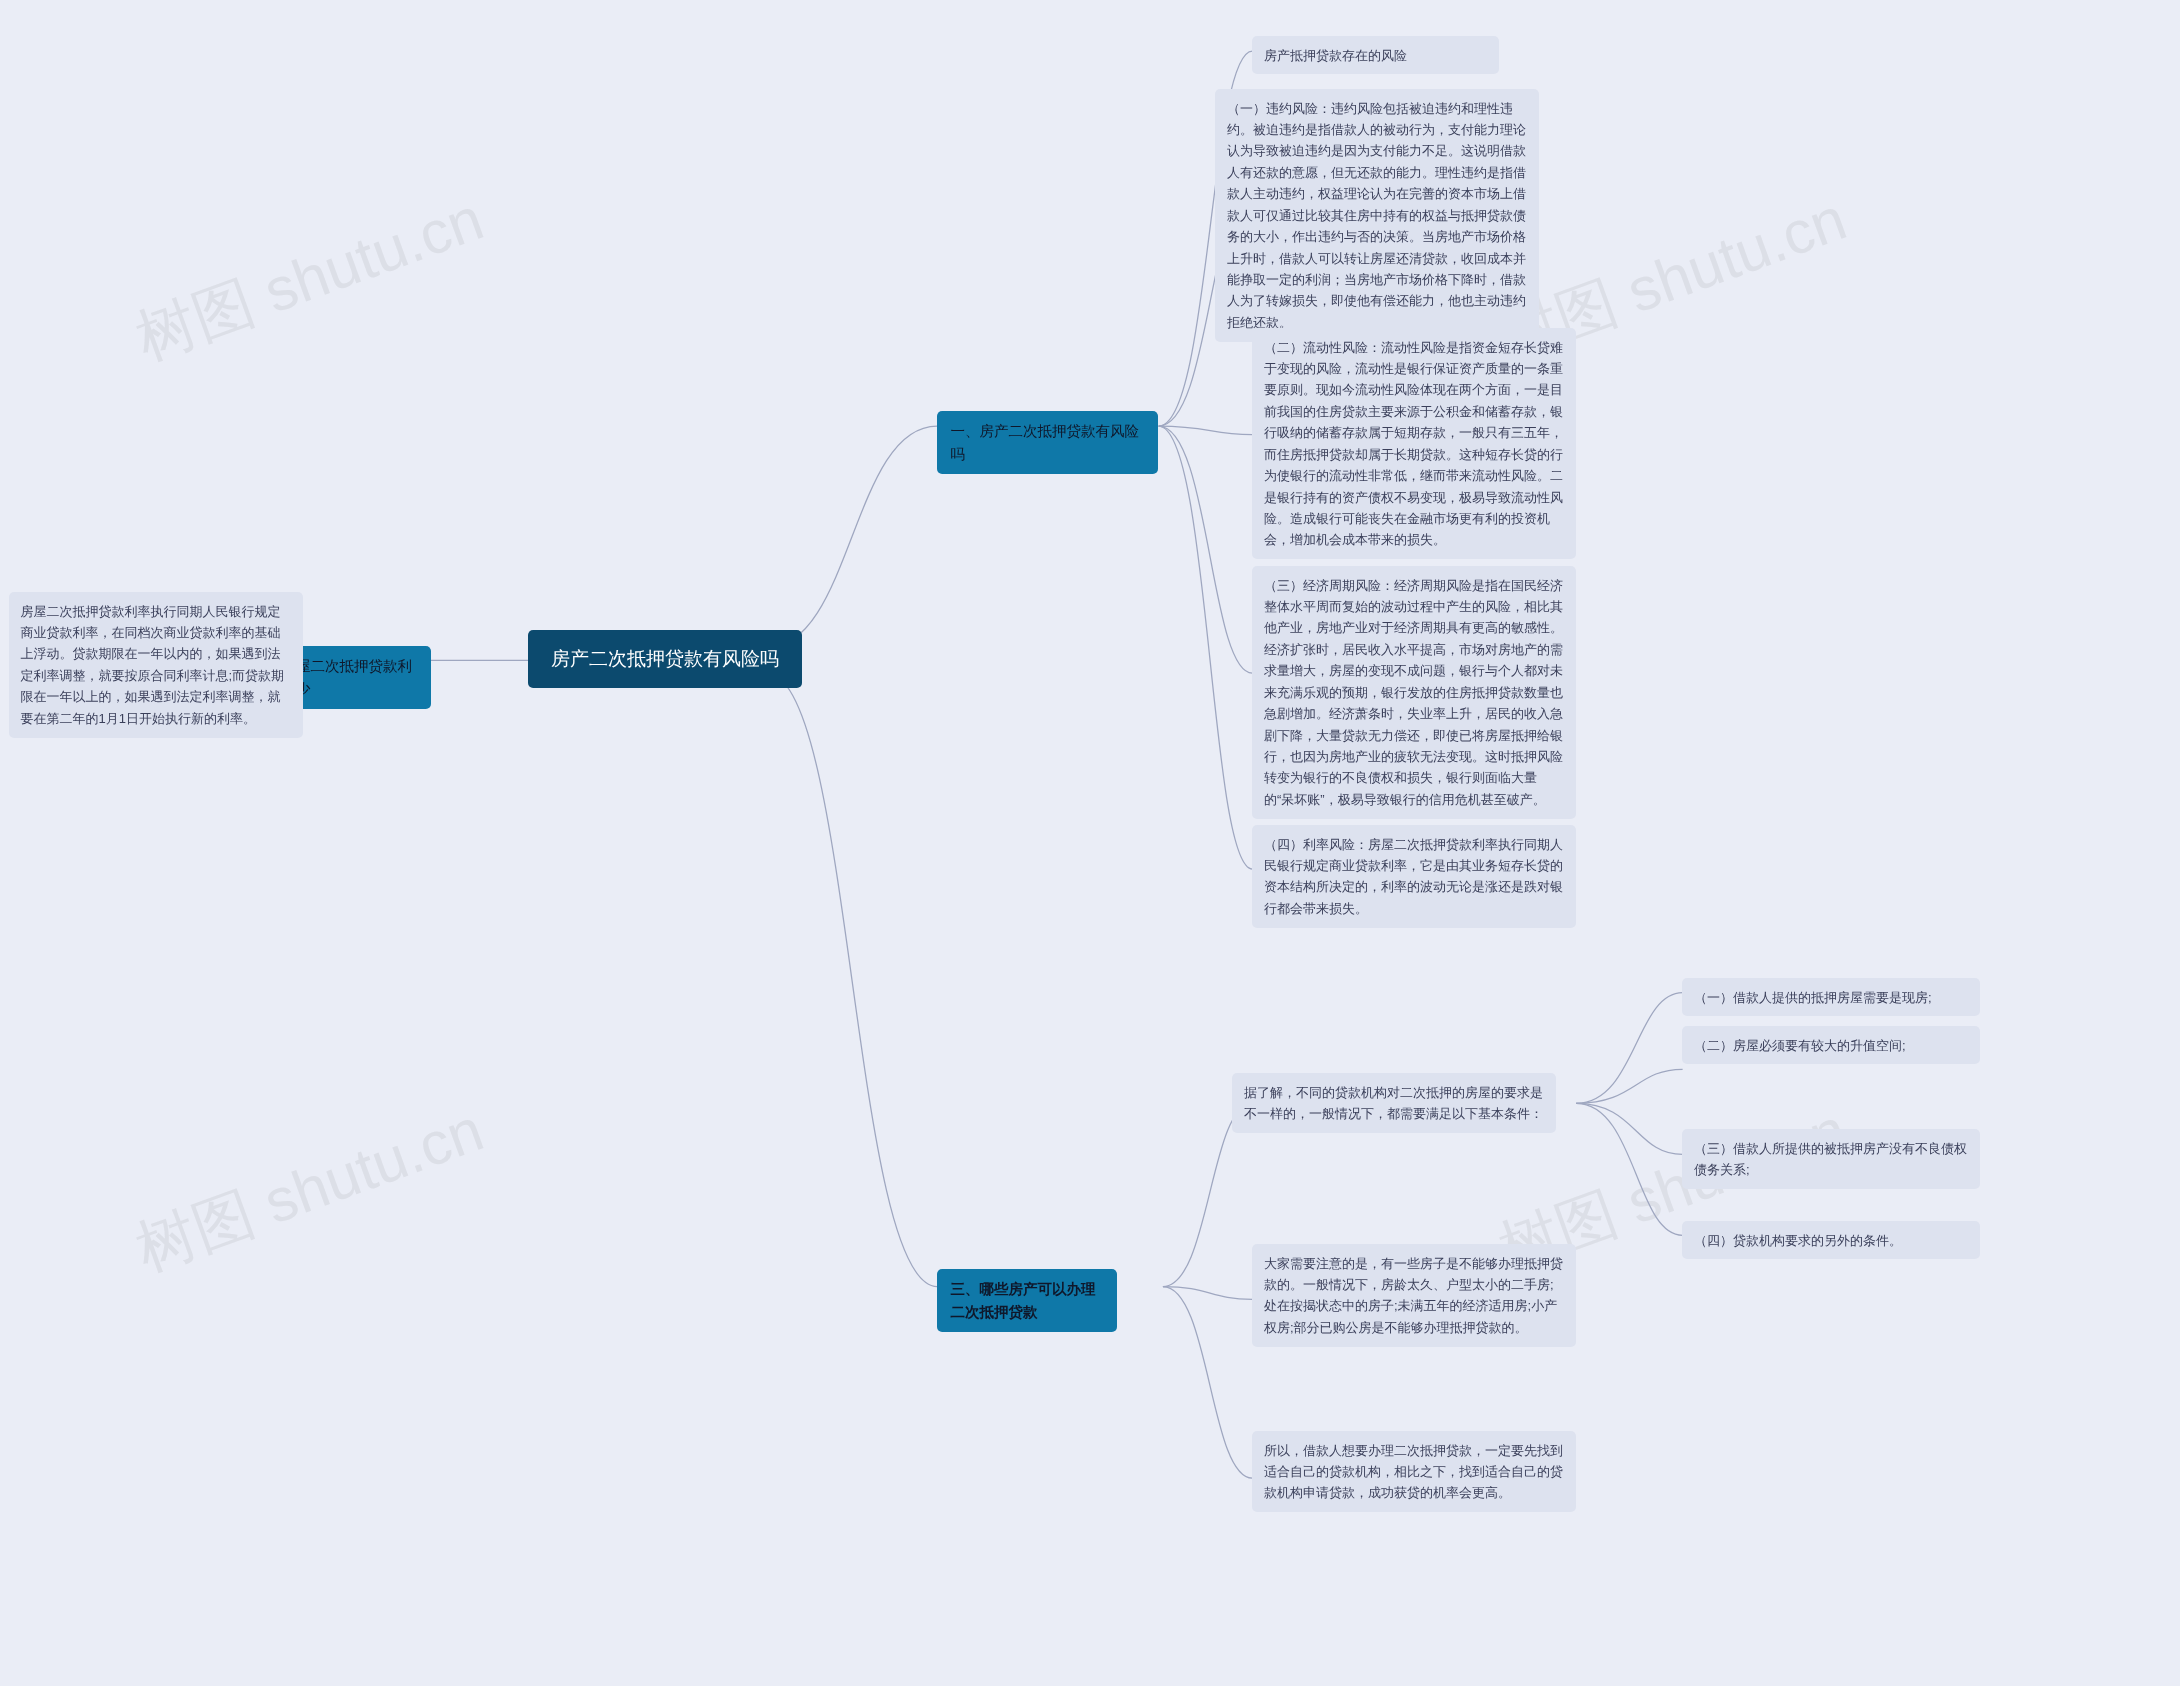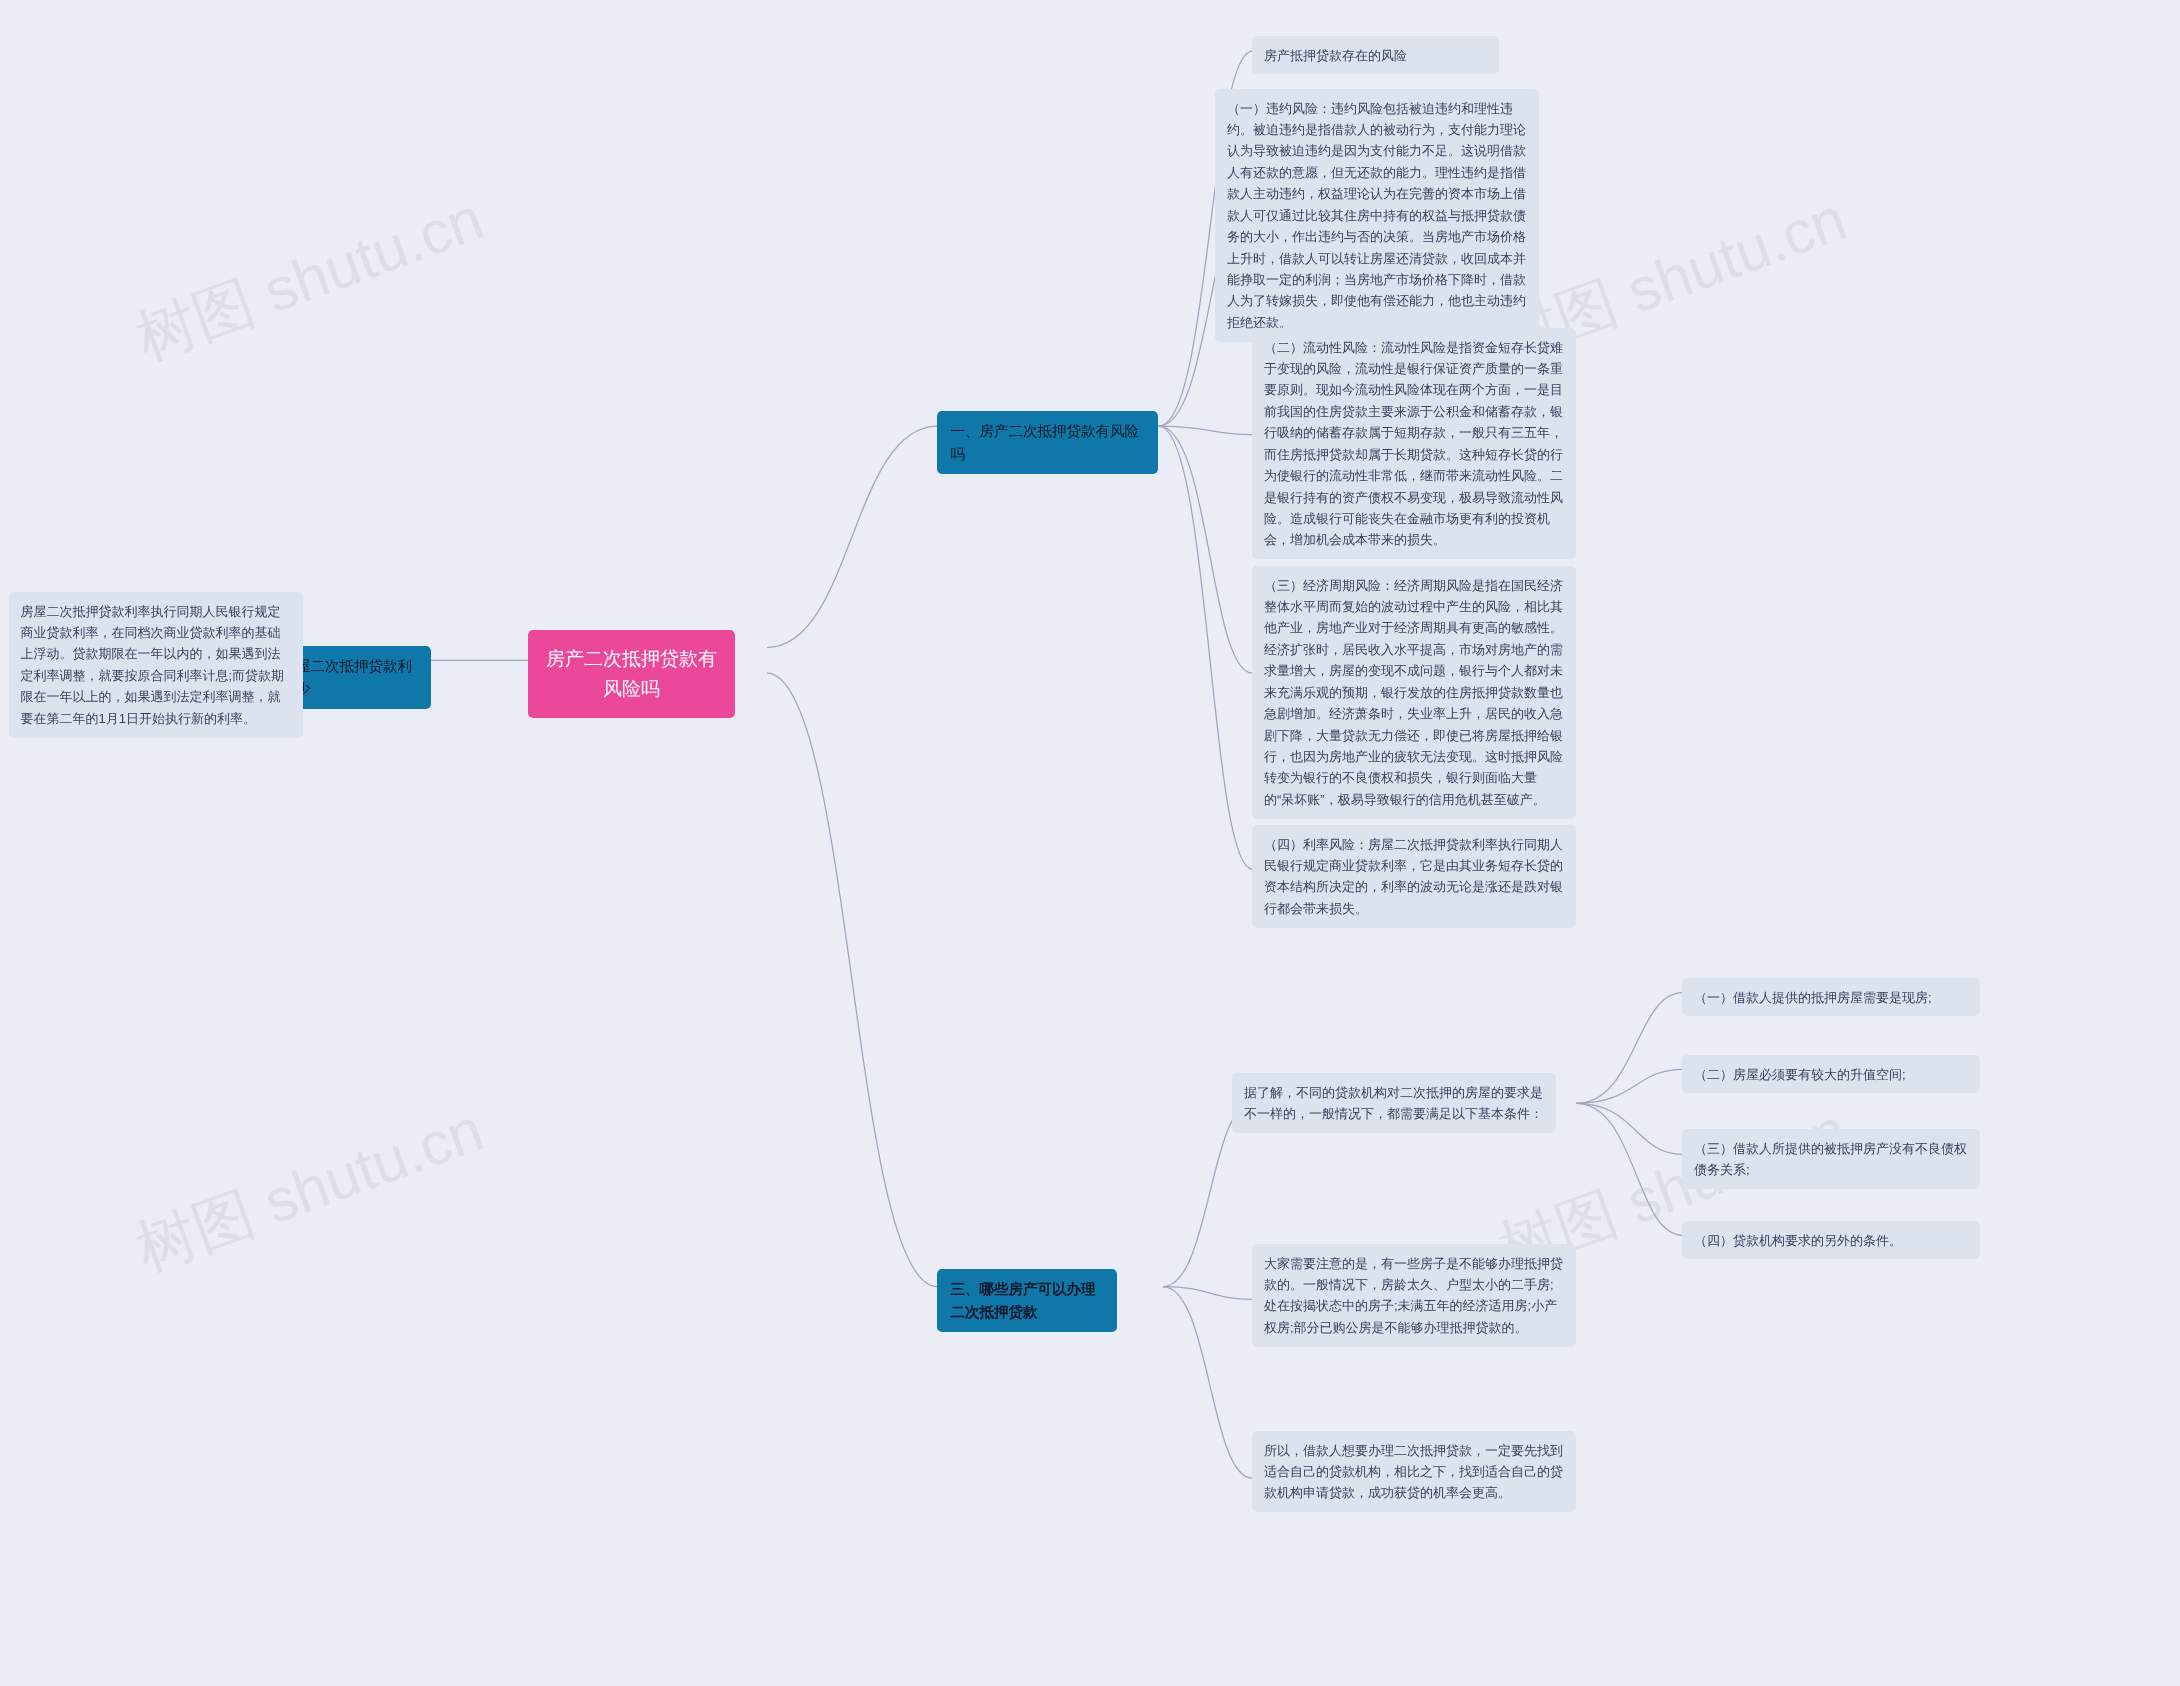--- a/index.html
+++ b/index.html
@@ -22,25 +22,25 @@
   }
   .node {
     position: absolute;
     border-radius: 5.1px;
     padding: 8.5px 12px;
     font-size: 13.6px;
     line-height: 1.6;
     word-break: break-all;
   }
   .root {
-    background: #ec4899;
+    background: #0c4a6e;
     color: #ffffff;
     font-size: 19px;
     text-align: center;
-    width: 207px;
+    width: 274px;
     padding: 13.6px 15.3px;
     font-weight: 500;
   }
   .level1 {
     background: #0f78a8;
     color: #0f172a;
     font-size: 14.5px;
     padding: 8.5px 13.6px;
   }
   .leaf {
@@ -109,16 +109,16 @@
 <div class="node level1" style="left:239px; top:646px; width:192px;">二、房屋二次抵押贷款利率是多少</div>
 <div class="node leaf" style="left:8.5px; top:592px; width:294px;">房屋二次抵押贷款利率执行同期人民银行规定商业贷款利率，在同档次商业贷款利率的基础上浮动。贷款期限在一年以内的，如果遇到法定利率调整，就要按原合同利率计息;而贷款期限在一年以上的，如果遇到法定利率调整，就要在第二年的1月1日开始执行新的利率。</div>
 
 <div class="node level1" style="left:937px; top:1269px; width:180px;font-weight:bold;">三、哪些房产可以办理二次抵押贷款</div>
 
 <div class="node leaf" style="left:1232px; top:1073px; width:324px;">据了解，不同的贷款机构对二次抵押的房屋的要求是不一样的，一般情况下，都需要满足以下基本条件：</div>
 <div class="node leaf" style="left:1252px; top:1244px; width:324px;">大家需要注意的是，有一些房子是不能够办理抵押贷款的。一般情况下，房龄太久、户型太小的二手房;处在按揭状态中的房子;未满五年的经济适用房;小产权房;部分已购公房是不能够办理抵押贷款的。</div>
 <div class="node leaf" style="left:1252px; top:1431px; width:324px;">所以，借款人想要办理二次抵押贷款，一定要先找到适合自己的贷款机构，相比之下，找到适合自己的贷款机构申请贷款，成功获贷的机率会更高。</div>
 
 <div class="node leaf" style="left:1682px; top:978px; width:298px;">（一）借款人提供的抵押房屋需要是现房;</div>
-<div class="node leaf" style="left:1682px; top:1055px; width:298px;">（二）房屋必须要有较大的升值空间;</div>
+<div class="node leaf" style="left:1682px; top:1026px; width:298px;">（二）房屋必须要有较大的升值空间;</div>
 <div class="node leaf" style="left:1682px; top:1129px; width:298px;">（三）借款人所提供的被抵押房产没有不良债权债务关系;</div>
 <div class="node leaf" style="left:1682px; top:1221px; width:298px;">（四）贷款机构要求的另外的条件。</div>
 
 
 </body></html>

